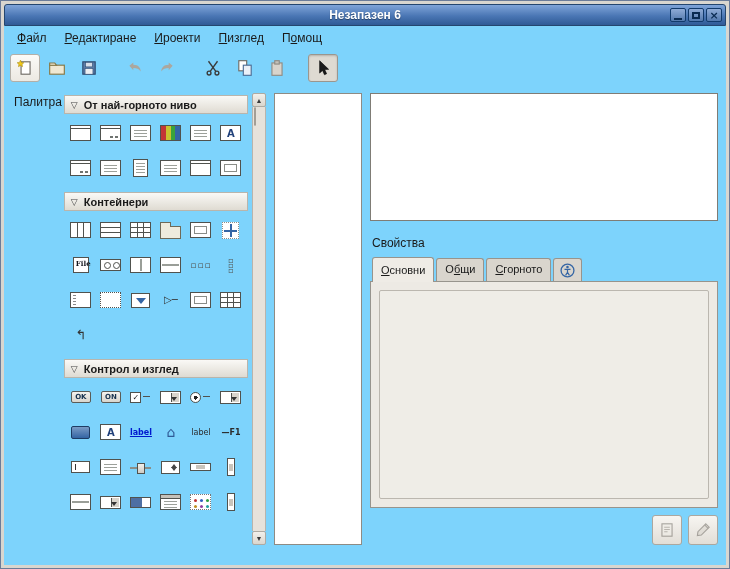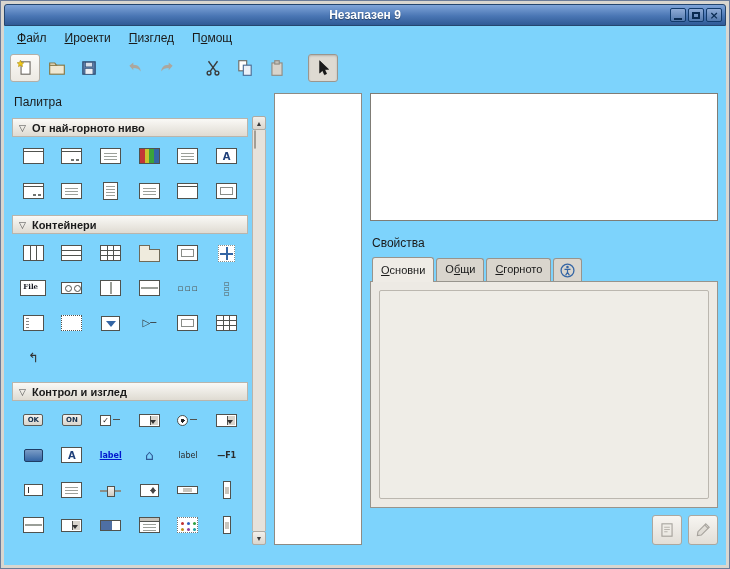--- a/index.html
+++ b/index.html
@@ -30,21 +30,21 @@
   .toolbar{height:38px;flex:0 0 38px;display:flex;align-items:center;padding:3px 6px;}
   .tgroup{display:flex;gap:2px;margin-right:16px;}
   .tbtn{width:30px;height:28px;display:flex;align-items:center;justify-content:center;border:1px solid transparent;border-radius:3px;cursor:pointer;}
   .tbtn.framed{border:1px solid #B3AFA7;background:linear-gradient(#FBFAF7,#ECE9E2);}
   .tbtn.pressed{border:1px solid #9A968E;background:#DEDAD2;box-shadow:inset 0 1px 2px rgba(0,0,0,.18);}
   .tbtn.disabled{cursor:default;}
 
   .content{flex:1;display:flex;padding:6px 8px 4px 8px;gap:8px;min-height:0;}
 
   
-  .left-pane{width:254px;flex:0 0 254px;display:flex;flex-direction:column;min-height:0;}
+  .left-pane{width:254px;flex:0 0 254px;display:flex;flex-direction:row;min-height:0;}
   .pane-title{font-size:12px;padding:2px 2px 7px 2px;}
   .palette-row{flex:1;display:flex;min-height:0;}
   .palette{flex:1;overflow:hidden;padding-right:2px;}
   .sec-header{height:19px;display:flex;align-items:center;gap:6px;padding-left:6px;margin:2px 0 7px 0;
     background:linear-gradient(#FAF9F6,#DFDBD2);border:1px solid #B9B5AC;font-size:11px;font-weight:bold;cursor:pointer;}
   .sec-arrow{font-size:9px;color:#444;}
   .pgrid{display:grid;grid-template-columns:repeat(6,1fr);row-gap:11px;padding:0 2px 10px 2px;}
   .pitem{height:24px;display:flex;align-items:center;justify-content:center;cursor:pointer;}
 
   
@@ -89,21 +89,21 @@
   .g-cols::before{content:"";position:absolute;top:0;bottom:0;left:6px;width:1px;background:#50524E;box-shadow:6px 0 0 #50524E;}
   .g-rows::before{content:"";position:absolute;left:0;right:0;top:4px;height:1px;background:#50524E;box-shadow:0 5px 0 #50524E;}
   .g-grid::before{content:"";position:absolute;top:0;bottom:0;left:6px;width:1px;background:#50524E;box-shadow:6px 0 0 #50524E;}
   .g-grid::after{content:"";position:absolute;left:0;right:0;top:4px;height:1px;background:#50524E;box-shadow:0 5px 0 #50524E;}
   .g-folder{width:21px;height:13px;background:#EFEBDD;border:1px solid #6F6A58;margin-top:4px;position:relative;}
   .g-folder::before{content:"";position:absolute;top:-5px;left:-1px;width:9px;height:4px;background:#EFEBDD;border:1px solid #6F6A58;border-bottom:none;}
   .g-frame::before{content:"";position:absolute;left:3px;right:3px;top:3px;bottom:3px;border:1px solid #8A8D88;}
   .g-fixed{width:17px;height:17px;border:1px dotted #8A8D88;background:#fff;}
   .g-fixed::before{content:"";position:absolute;left:1px;right:1px;top:7px;height:2px;background:#3465A4;}
   .g-fixed::after{content:"";position:absolute;top:1px;bottom:1px;left:7px;width:2px;background:#3465A4;}
-  .g-filetext{width:26px;font:bold 7px/9px "DejaVu Serif",serif;color:#14171F;padding:1px 0 0 2px;}
+  .g-filetext{width:16px;font:bold 7px/9px "DejaVu Serif",serif;color:#14171F;padding:1px 0 0 2px;}
   .g-circles{height:12px;}
   .g-circles::before{content:"";position:absolute;top:2px;left:3px;width:5px;height:5px;border:1px solid #50524E;border-radius:50%;}
   .g-circles::after{content:"";position:absolute;top:2px;left:12px;width:5px;height:5px;border:1px solid #50524E;border-radius:50%;}
   .g-hpan::before{content:"";position:absolute;top:1px;bottom:1px;left:9px;width:2px;background:#9A9E98;}
   .g-vpan::before{content:"";position:absolute;left:1px;right:1px;top:6px;height:2px;background:#9A9E98;}
   .g-hdots{font:9px "DejaVu Sans",sans-serif;color:#50524E;letter-spacing:1px;}
   .g-vdots{font:8px/5px "DejaVu Sans",sans-serif;color:#50524E;white-space:pre;text-align:center;}
   .g-handle::before{content:"";position:absolute;left:2px;top:2px;bottom:2px;width:3px;background:repeating-linear-gradient(180deg,#888 0 1px,transparent 1px 3px);}
   .g-dotted{border-style:dotted;}
   .g-bluearrow{width:19px;height:15px;}
@@ -144,38 +144,39 @@
   .g-iconview{width:21px;height:16px;background:#fff;border:1px dotted #777;}
   .g-iconview::before{content:"";position:absolute;left:3px;top:4px;width:3px;height:3px;border-radius:50%;background:#C03030;
     box-shadow:6px 0 0 #3060C0,12px 0 0 #30A040,0 6px 0 #C09020,6px 6px 0 #9040A0,12px 6px 0 #20A0A0;}
 </style>
 </head>
 <body>
 
 <div class="window">
 
   <div class="titlebar">
-    <span class="title">Незапазен 9</span>
+    <span class="title">Незапазен 6</span>
     <span class="winbtns">
       <span class="wbtn">
           <span class="wb-min"></span>
         </span>
       <span class="wbtn">
           <span class="wb-max"></span>
         </span>
       <span class="wbtn">
           <span class="wb-close">×</span>
         </span>
     </span>
   </div>
 
   <div class="app">
 
     <div class="menubar">
       <span class="menu-item"><span></span><span class="mn">Ф</span><span>айл</span></span>
+      <span class="menu-item"><span></span><span class="mn">Р</span><span>едактиране</span></span>
       <span class="menu-item"><span></span><span class="mn">И</span><span>роекти</span></span>
       <span class="menu-item"><span></span><span class="mn">П</span><span>изглед</span></span>
       <span class="menu-item"><span>П</span><span class="mn">о</span><span>мощ</span></span>
     </div>
 
     <div class="toolbar">
       <span class="tgroup">
         <span class="tbtn framed">
           <svg width="18" height="18" viewBox="0 0 16 16">
             <rect x="4.5" y="2.5" width="8" height="11" fill="#FFFFFF" stroke="#6E6A63"></rect>

